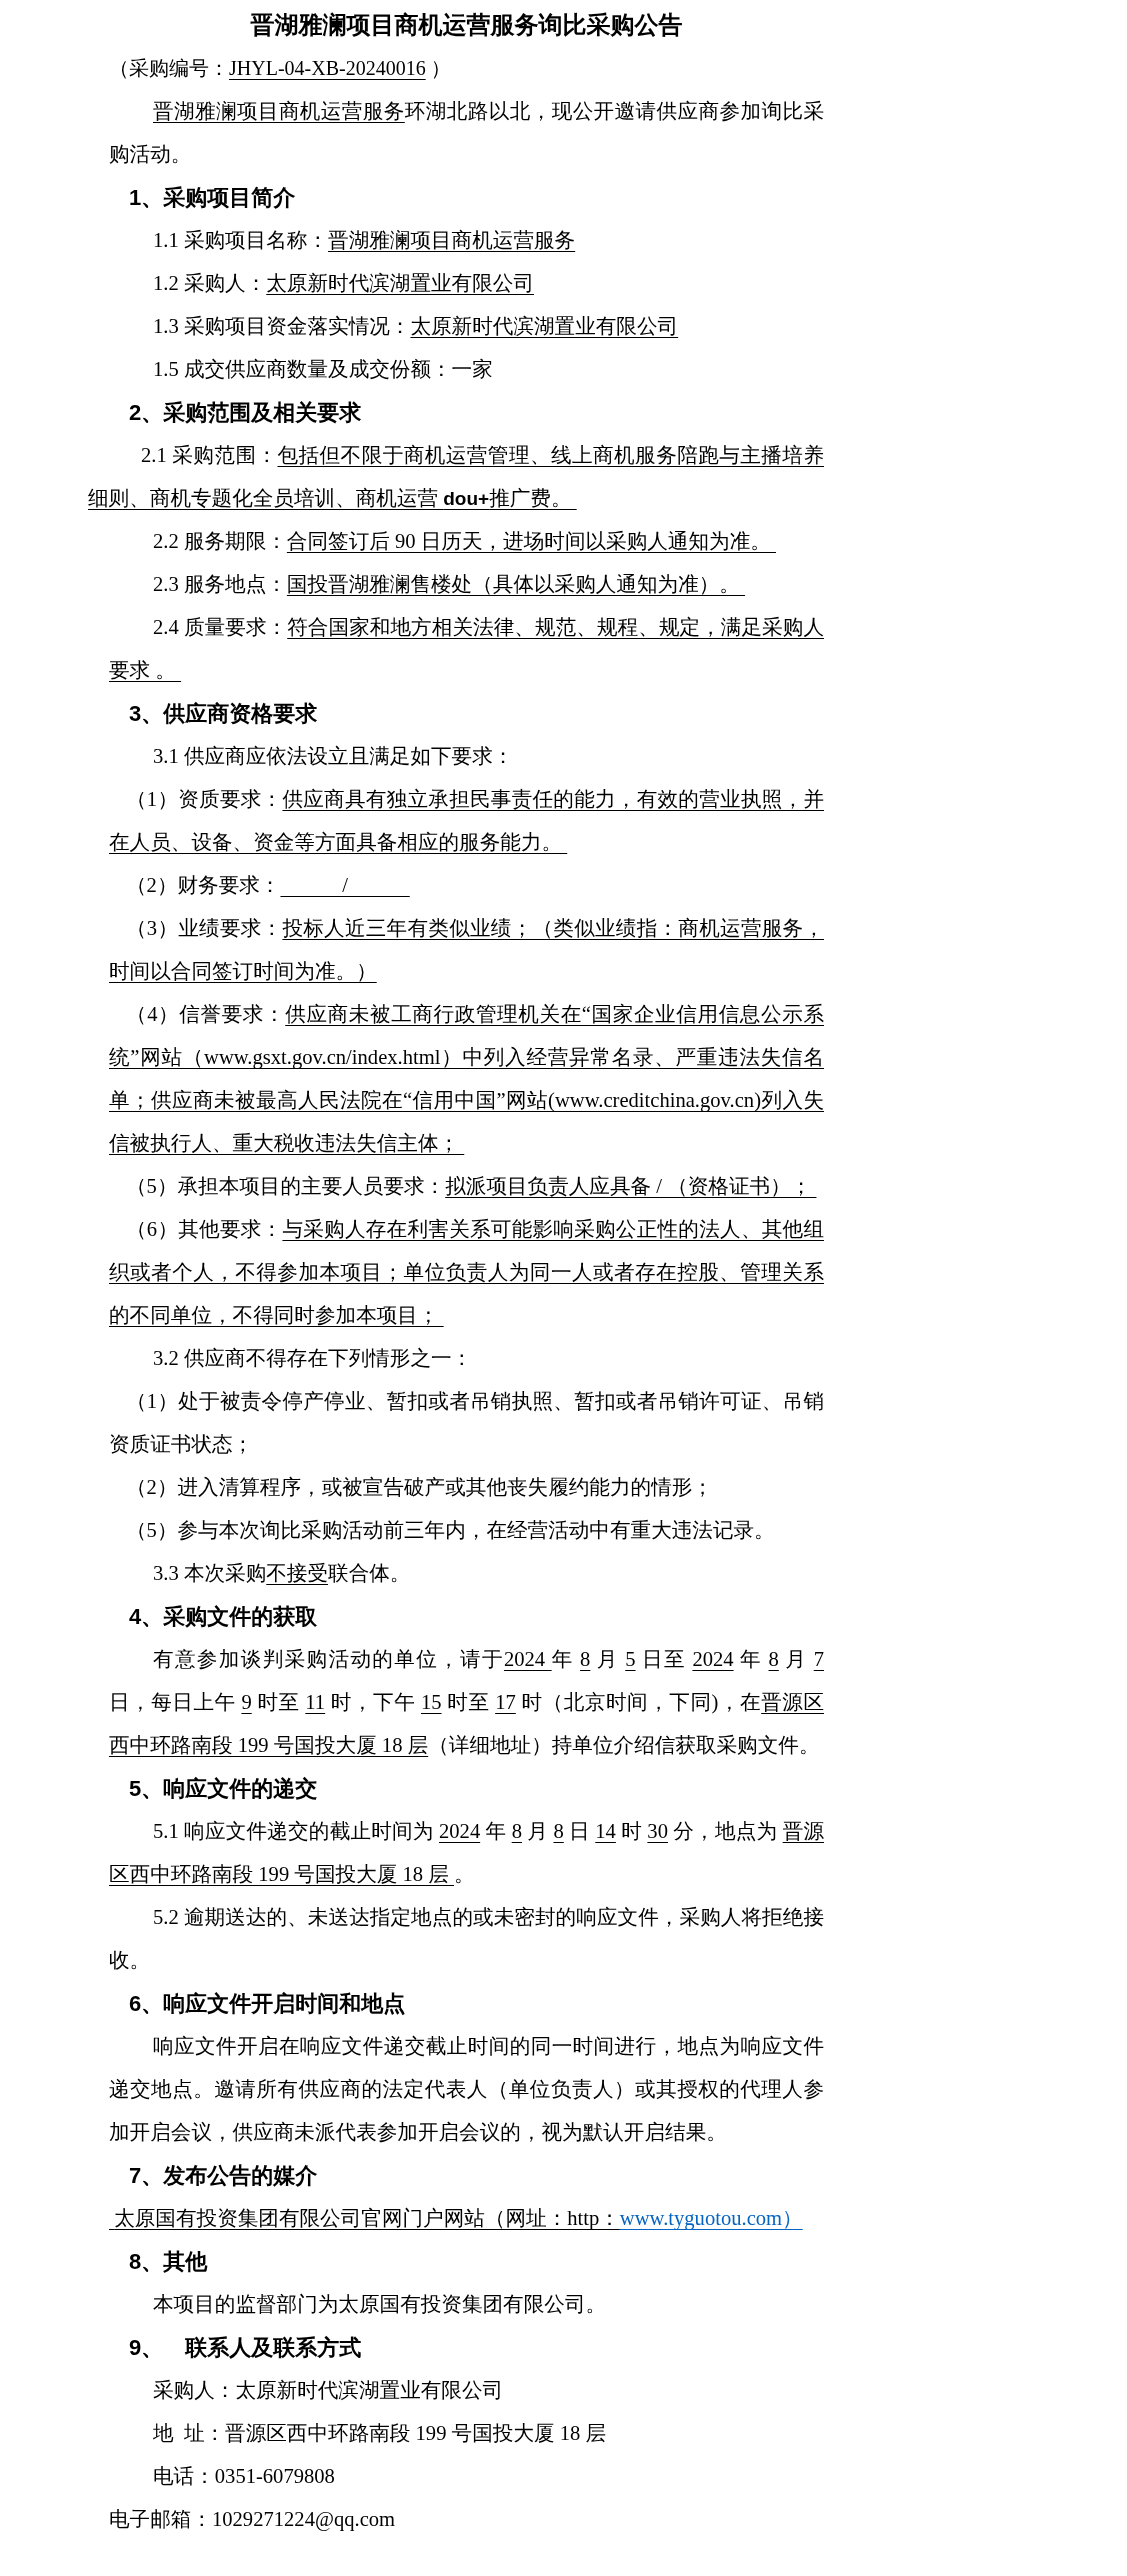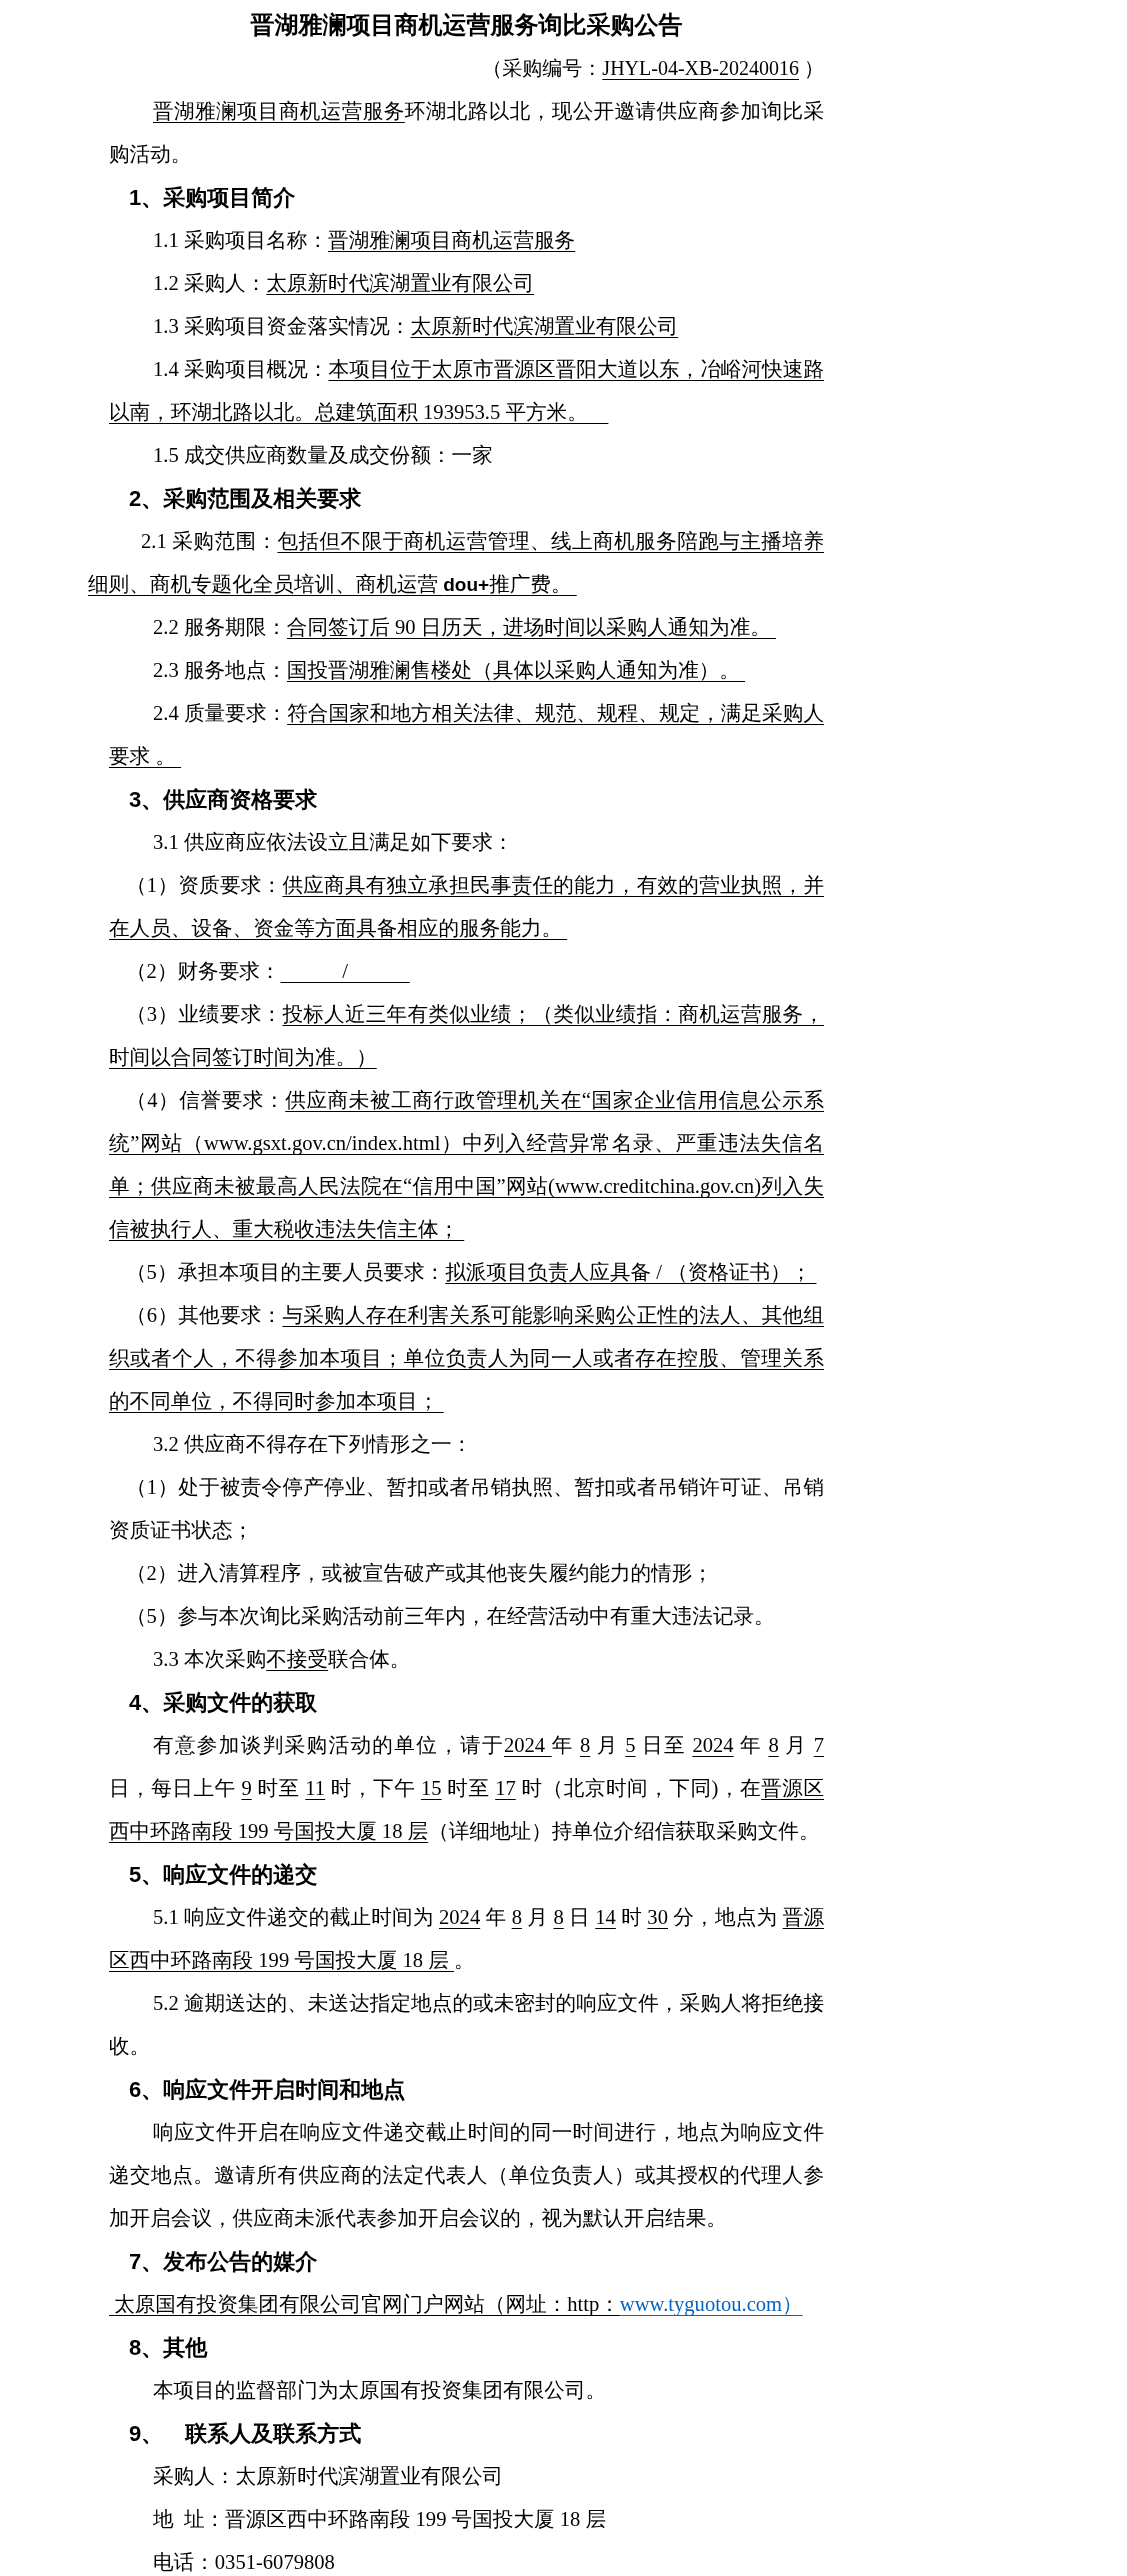--- a/index.html
+++ b/index.html
@@ -23,21 +23,21 @@
     text-align: justify;
     white-space: pre-wrap;
     word-break: break-word;
   }
   p.title {
     text-align: center;
     font-weight: bold;
     font-size: 24px;
   }
   p.center {
-    text-align: right;
+    text-align: left;
     font-size: 20px;
   }
   p.heading {
     font-family: "Liberation Sans", "DejaVu Sans", sans-serif;
     font-weight: bold;
     font-size: 22px;
     text-align: left;
     margin-left: 20px;
   }
   p.body  { text-indent: 44px; }
@@ -64,21 +64,20 @@
 <body>
 
 <div class="page">
     <p class="title"><span>晋湖雅澜项目商机运营服务询比采购公告</span></p>
     <p class="center"><span>（采购编号：</span><span class="u">JHYL-04-XB-20240016</span><span> ）</span></p>
     <p class="body"><span class="u">晋湖雅澜项目商机运营服务</span><span>环湖北路以北，现公开邀请供应商参加询比采购活动。</span></p>
     <p class="heading"><span>1、采购项目简介</span></p>
     <p class="body"><span>1.1 采购项目名称：</span><span class="u">晋湖雅澜项目商机运营服务</span></p>
     <p class="body"><span>1.2 采购人：</span><span class="u">太原新时代滨湖置业有限公司</span></p>
     <p class="body"><span>1.3 采购项目资金落实情况：</span><span class="u">太原新时代滨湖置业有限公司</span></p>
-    <p class="body"><span>1.4 采购项目概况：</span><span class="u">本项目位于太原市晋源区晋阳大道以东，冶峪河快速路以南，环湖北路以北。总建筑面积 193953.5 平方米。　</span></p>
     <p class="body"><span>1.5 成交供应商数量及成交份额：一家</span></p>
     <p class="heading"><span>2、采购范围及相关要求</span></p>
     <p class="hang"><span>2.1 采购范围：</span><span class="u">包括但不限于商机运营管理、线上商机服务陪跑与主播培养细则、商机专题化全员培训、商机运营 </span><span class="u bsans">dou+</span><span class="u">推广费。 </span></p>
     <p class="body"><span>2.2 服务期限：</span><span class="u">合同签订后 90 日历天，进场时间以采购人通知为准。 </span></p>
     <p class="body"><span>2.3 服务地点：</span><span class="u">国投晋湖雅澜售楼处（具体以采购人通知为准）。 </span></p>
     <p class="body"><span>2.4 质量要求：</span><span class="u">符合国家和地方相关法律、规范、规程、规定，满足采购人要求 。 </span></p>
     <p class="heading"><span>3、供应商资格要求</span></p>
     <p class="body"><span>3.1 供应商应依法设立且满足如下要求：</span></p>
     <p class="sub"><span>（1）资质要求：</span><span class="u">供应商具有独立承担民事责任的能力，有效的营业执照，并在人员、设备、资金等方面具备相应的服务能力。 </span></p>
     <p class="sub"><span>（2）财务要求：</span><span class="u">　　　/　　　</span></p>

